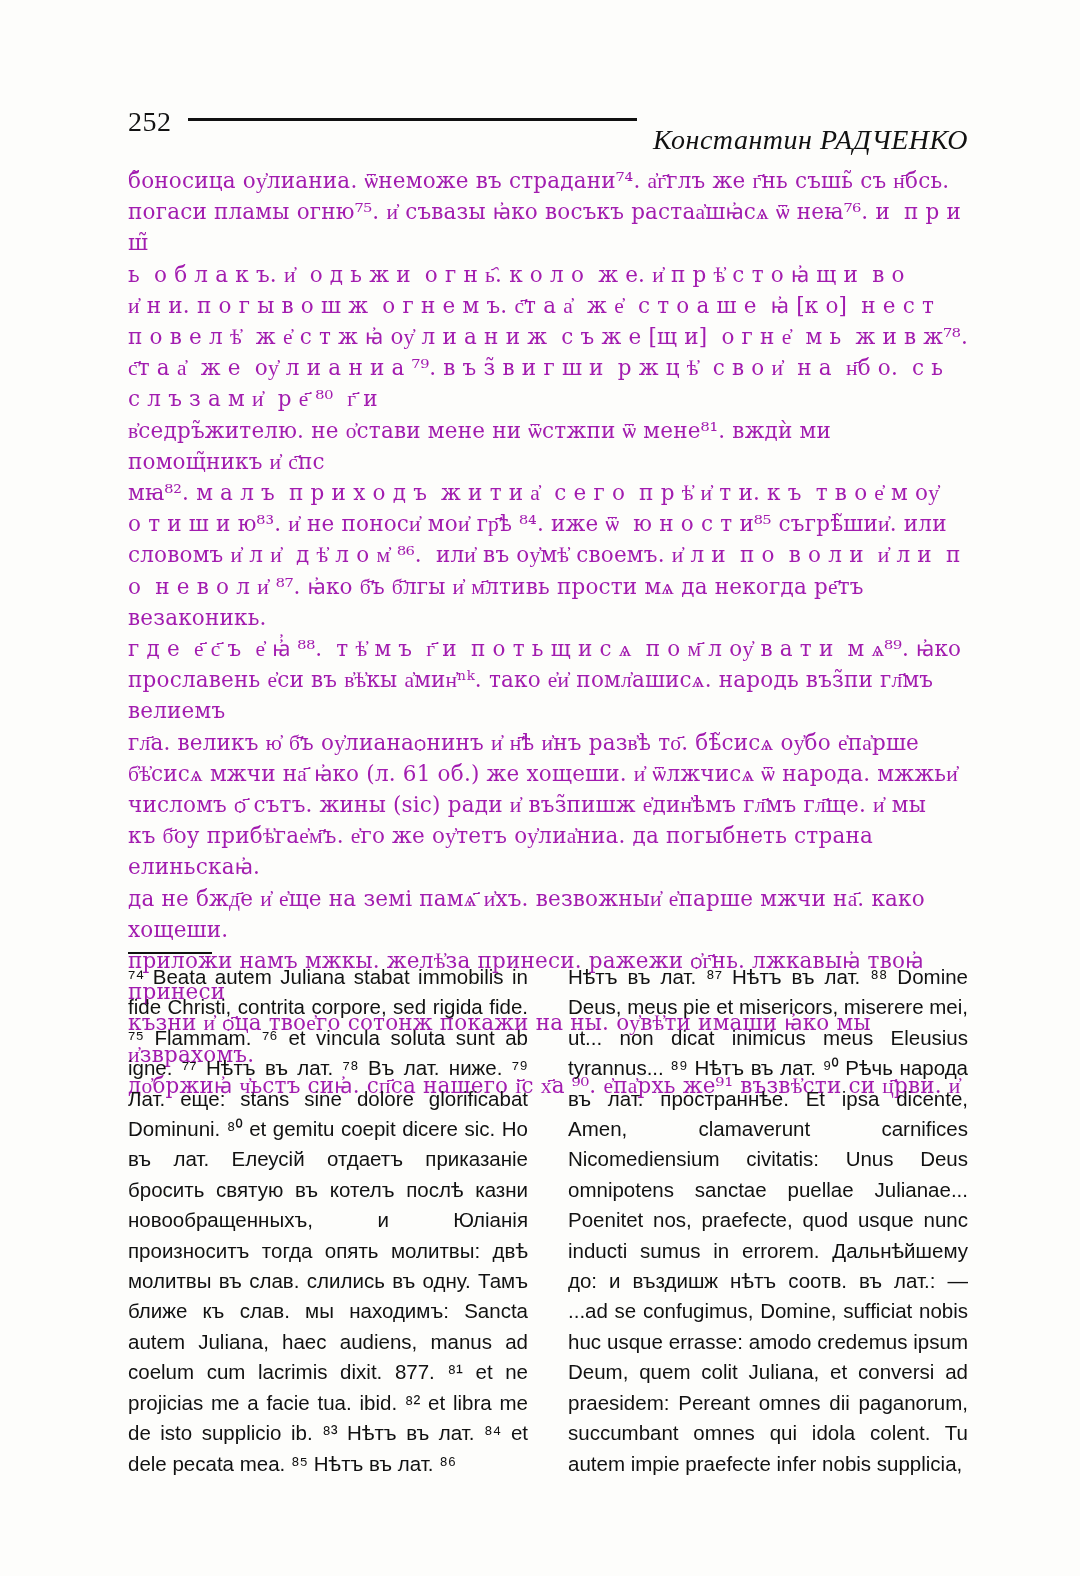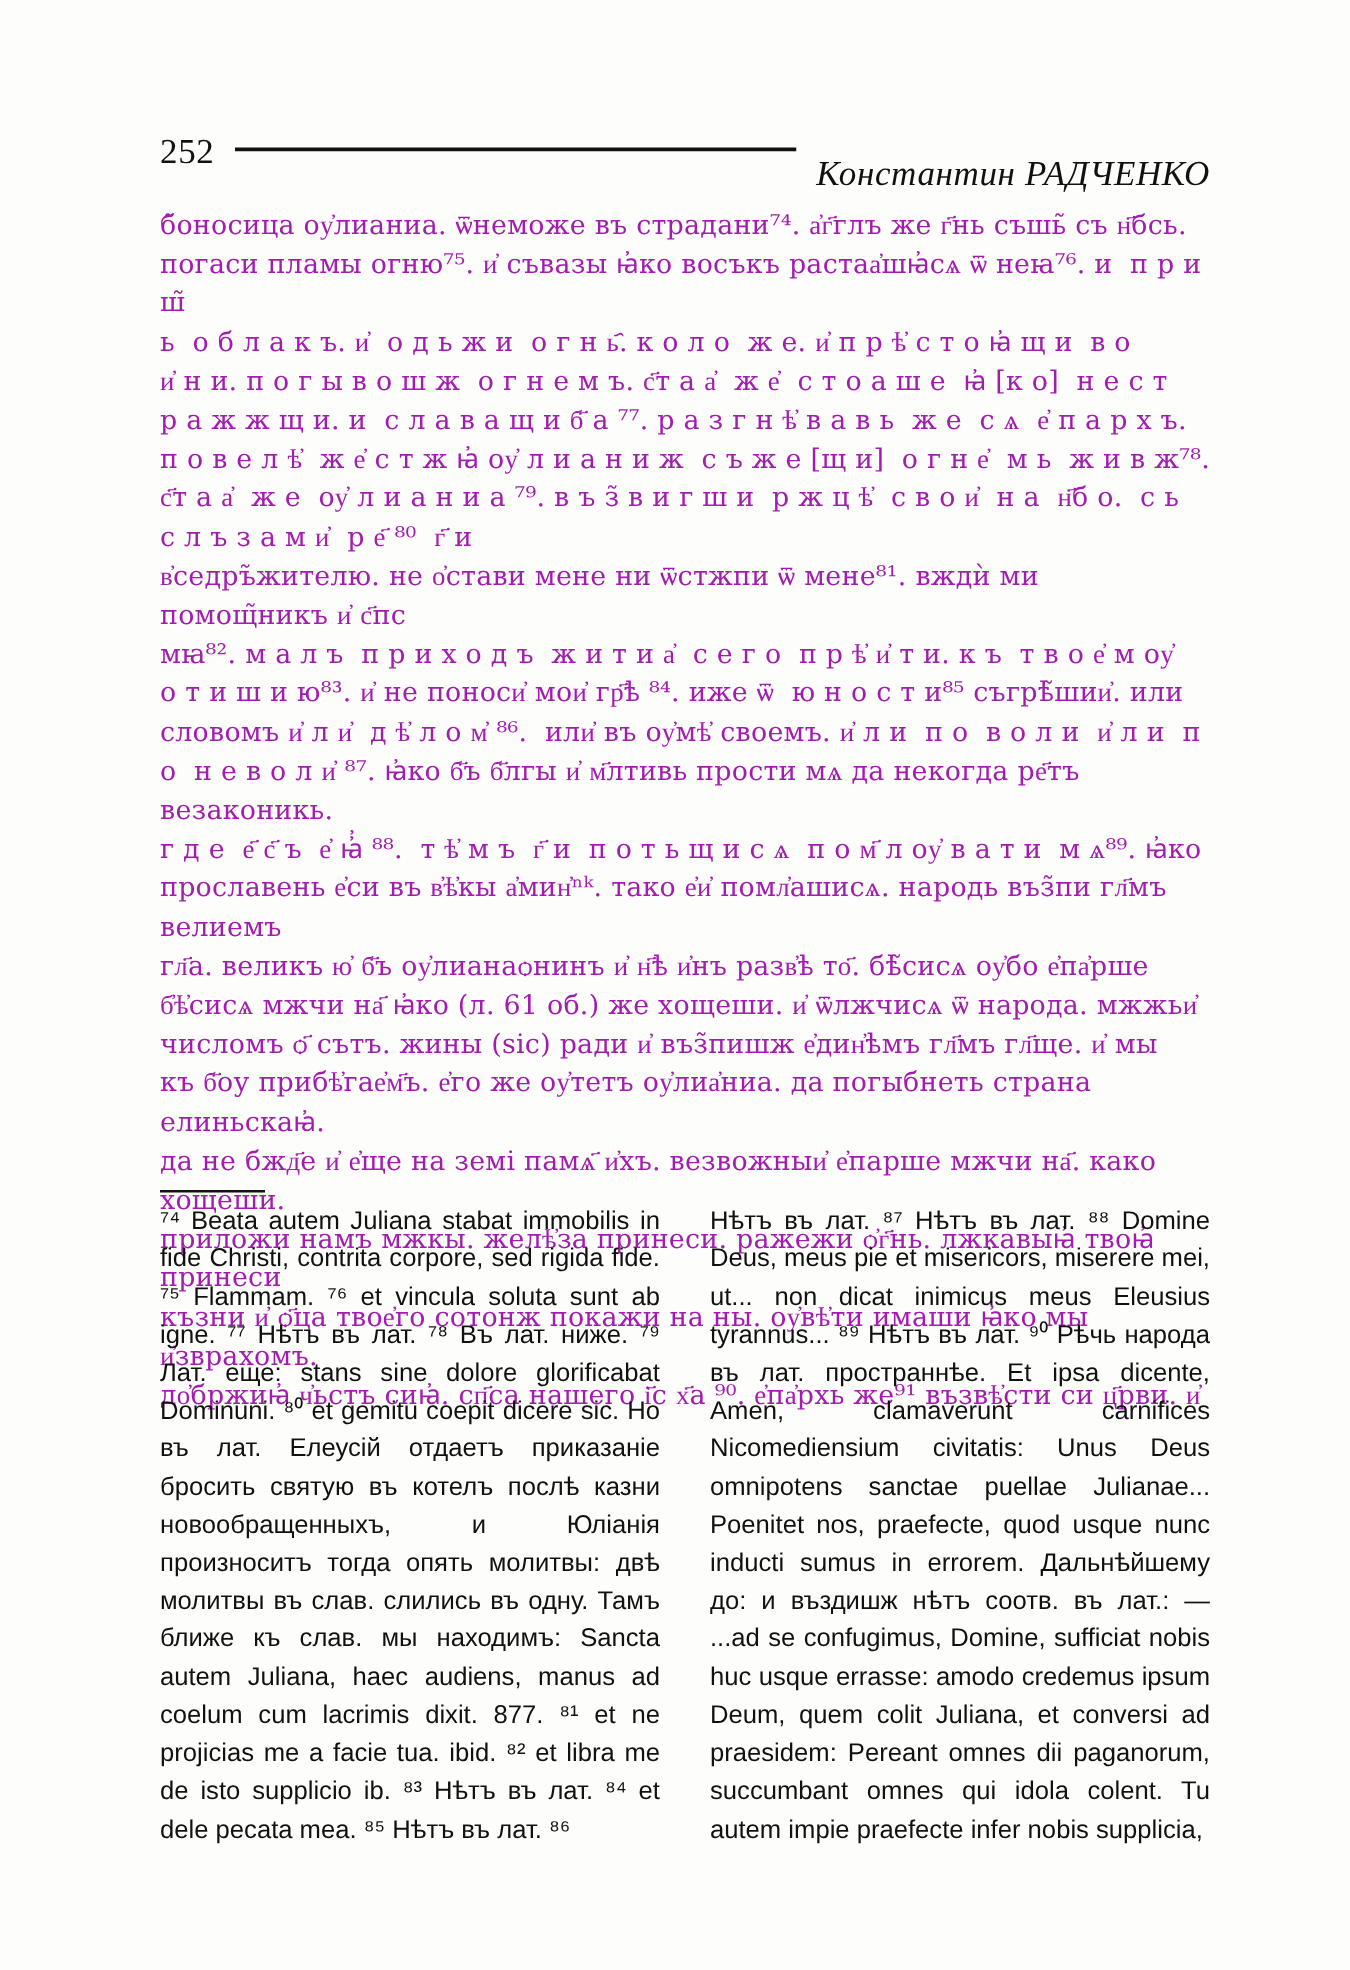--- a/index.html
+++ b/index.html
@@ -112,21 +112,20 @@
     <div class="page-number">252</div>
     <div class="header-rule"></div>
     <div class="running-title">Константин РАДЧЕНКО</div>
   </div>
 
   <div class="cs-body">
     <div class="cs-line">б̃оносица оу҆лианиа. ѿнеможе въ страдани⁷⁴. а҆г҃глъ же г҃нь съшь̃ съ н҃бсь.</div>
     <div class="cs-line">погаси пламы огню⁷⁵. и҆ съвазы ꙗ҆ко восъкъ растаа҆шꙗ҆сѧ ѿ неꙗ⁷⁶. и  п р и ш̃</div>
     <div class="cs-line">ь  о б л а к ъ. и҆  о д ь ж и  о г н ь҄. к о л о  ж е. и҆ п р ѣ҆ с т о ꙗ҆ щ и  в о</div>
     <div class="cs-line">и҆ н и. п о г ы в о ш ж  о г н е м ъ. с҃т а а҆  ж е҆  с т о а ш е  ꙗ҆ [к о]  н е с т</div>
-    <div class="cs-line">р а ж ж щ и. и  с л а в а щ и б҃ а ⁷⁷. р а з г н ѣ҆ в а в ь  ж е  с ѧ  е҆ п а р х ъ.</div>
     <div class="cs-line">п о в е л ѣ҆  ж е҆ с т ж ꙗ҆ оу҆ л и а н и ж  с ъ ж е [щ и]  о г н е҆  м ь  ж и в ж⁷⁸.</div>
     <div class="cs-line">с҃т а а҆  ж е  оу҆ л и а н и а ⁷⁹. в ъ з̃ в и г ш и  р ж ц ѣ҆  с в о и҆  н а  н҃б о.  с ь  с л ъ з а м и҆  р е҃ ⁸⁰  г҃ и</div>
     <div class="cs-line">в҆седръ̃жителю. не о҆стави мене ни ѿстжпи ѿ мене⁸¹. вждѝ ми помощ̃никъ и҆ с҃пс</div>
     <div class="cs-line">мꙗ⁸². м а л ъ  п р и х о д ъ  ж и т и а҆  с е г о  п р ѣ҆ и҆ т и. к ъ  т в о е҆ м оу҆</div>
     <div class="cs-line">о т и ш и ю⁸³. и҆ не поноси҆ мои҆ гр҃ѣ ⁸⁴. иже ѿ  ю н о с т и⁸⁵ съгрѣ̃шии҆. или</div>
     <div class="cs-line">словомъ и҆ л и҆  д ѣ҆ л о м҆ ⁸⁶.  или҆ въ оу҆мѣ҆ своемъ. и҆ л и  п о  в о л и  и҆ л и  п</div>
     <div class="cs-line">о  н е в о л и҆ ⁸⁷. ꙗ҆ко б҃ъ б҃лгы и҆ м҃лтивь прости мѧ да некогда ре҃тъ везаконикь.</div>
     <div class="cs-line">г д е  е҃ с҃ ъ  е҆ ꙗ҆҆ ⁸⁸.  т ѣ҆ м ъ  г҃ и  п о т ь щ и с ѧ  п о м҃ л оу҆ в а т и  м ѧ⁸⁹. ꙗ҆ко</div>
     <div class="cs-line">прославень е҆си въ в҆ѣ҆кы а҆мин҆ⁿᵏ. тако е҆и҆ помл҆ашисѧ. народь въз̃пи гл҃мъ велиемъ</div>
     <div class="cs-line">гл҃а. великъ ю҆ б҃ъ оу҆лианаѻнинъ и҆ н҃ѣ и҆нъ разв҆ѣ то҃. бѣ̃сисѧ оу҆бо е҆па҆рше</div>

